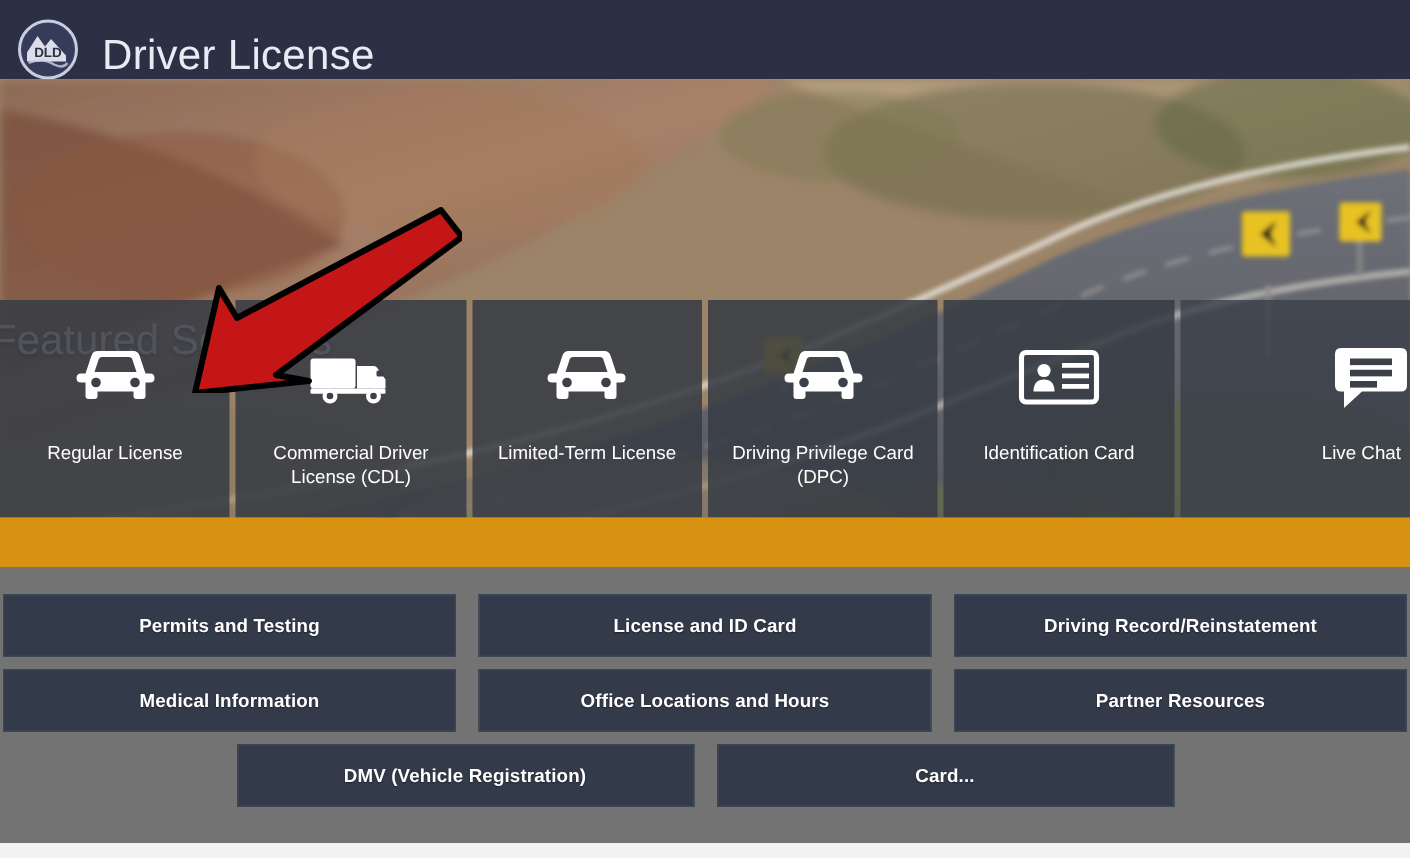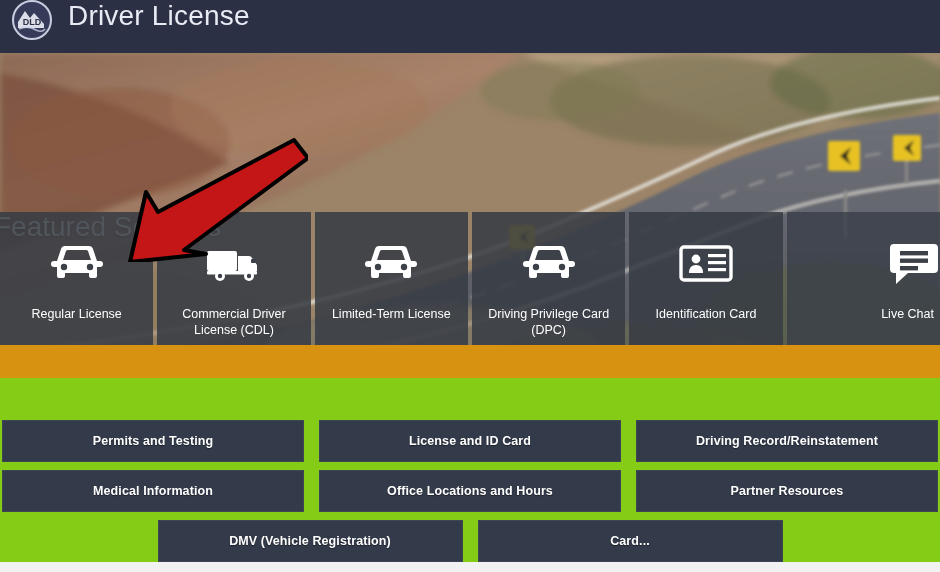--- a/index.html
+++ b/index.html
@@ -22,21 +22,21 @@
   }
 
   
   .header {
     position: absolute;
     left: 0; top: 0;
     width: 940px;
     height: 53px;
     background: #2b3044;
     display: flex;
-    align-items: flex-start;
+    align-items: flex-end;
     box-sizing: border-box;
     padding-left: 12px;
     overflow: hidden;
   }
   .logo {
     width: 40px;
     height: 40px;
     flex: 0 0 40px;
     border-radius: 50%;
     background: #3a3f5c;
@@ -86,21 +86,21 @@
     font-weight: 400;
     text-shadow: 0 1px 3px rgba(0,0,0,.65);
     white-space: nowrap;
     z-index: 4;
   }
 
   
   .tiles {
     position: absolute;
     left: 0;
-    top: 212px;
+    top: 200px;
     width: 940px;
     height: 145px;
     display: flex;
     z-index: 5;
   }
   .tile {
     flex: 1 1 0;
     background: rgba(56,60,68,0.88);
     display: flex;
     flex-direction: column;
@@ -150,22 +150,22 @@
     pointer-events: none;
   }
 
   
   .lower {
     position: absolute;
     left: 0;
     top: 378px;
     width: 940px;
     height: 184px;
-    background: #84cc16;
-    padding-top: 42px;
+    background: #737373;
+    padding-top: 18px;
     box-sizing: border-box;
   }
   .btn-row {
     display: flex;
     justify-content: center;
     margin-bottom: 8px;
   }
   .nav-btn {
     background: #333a4a;
     color: #ffffff;

